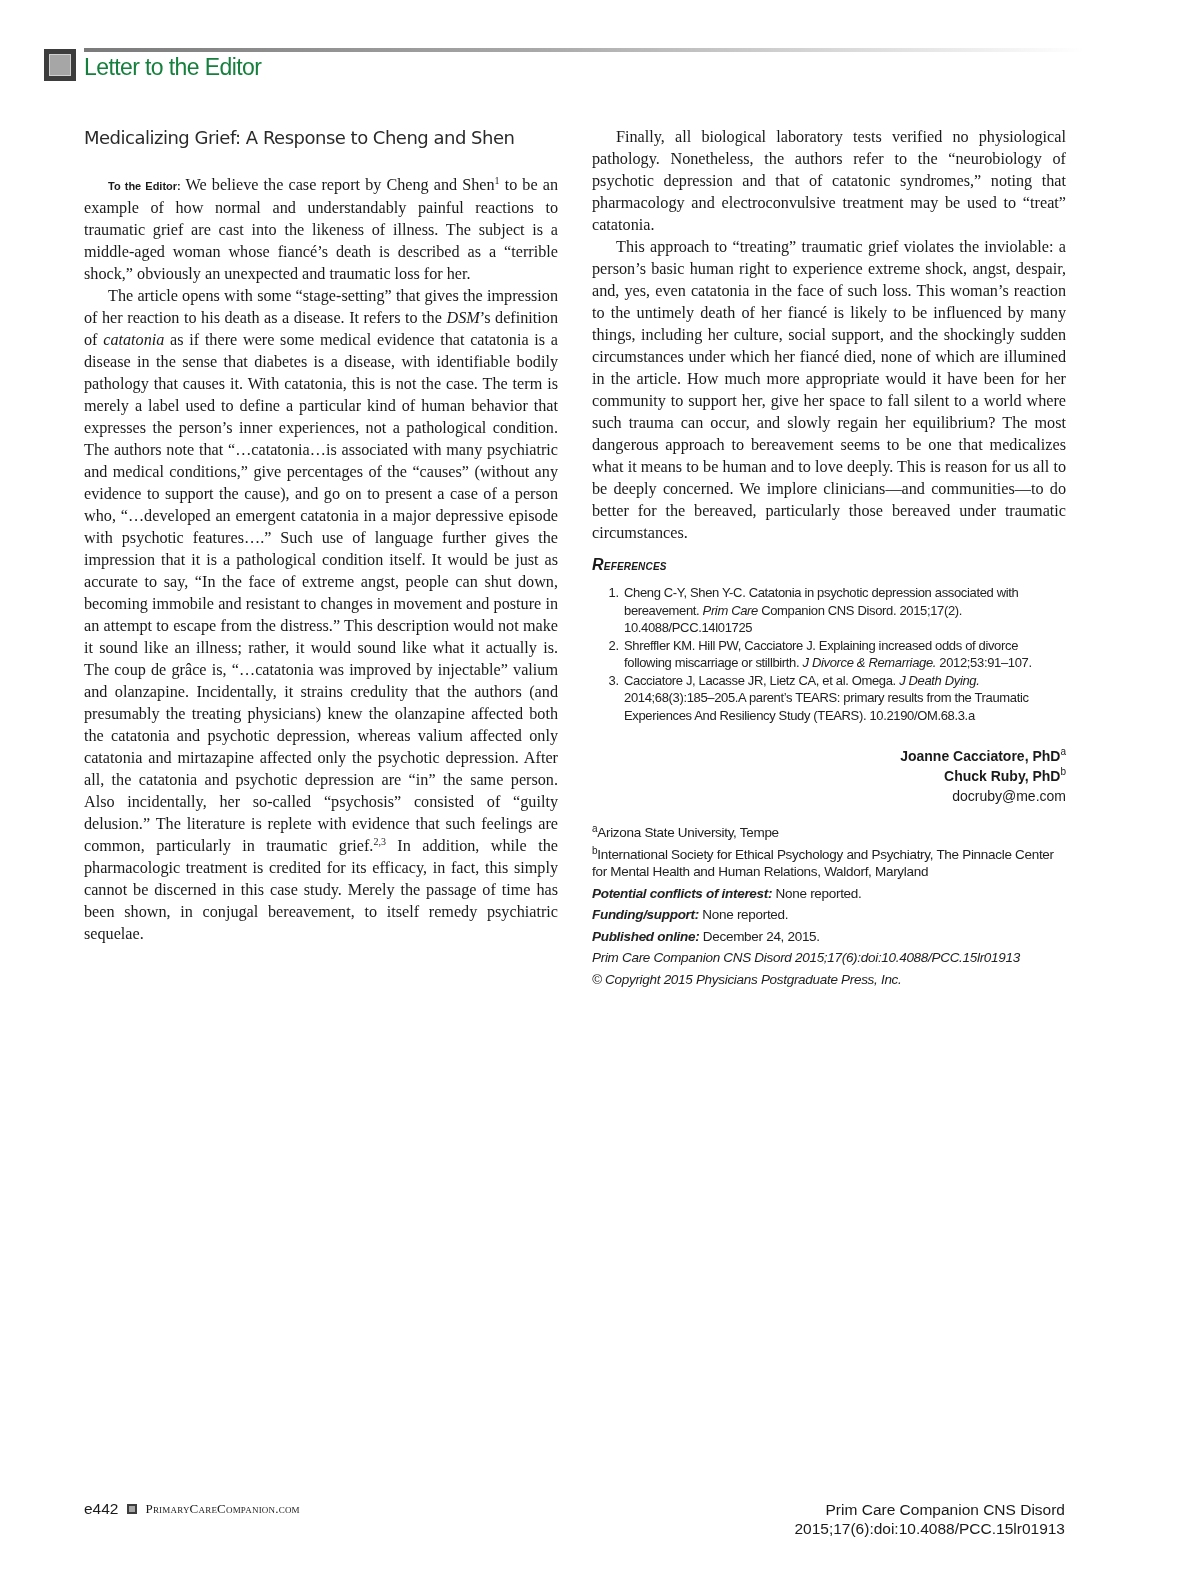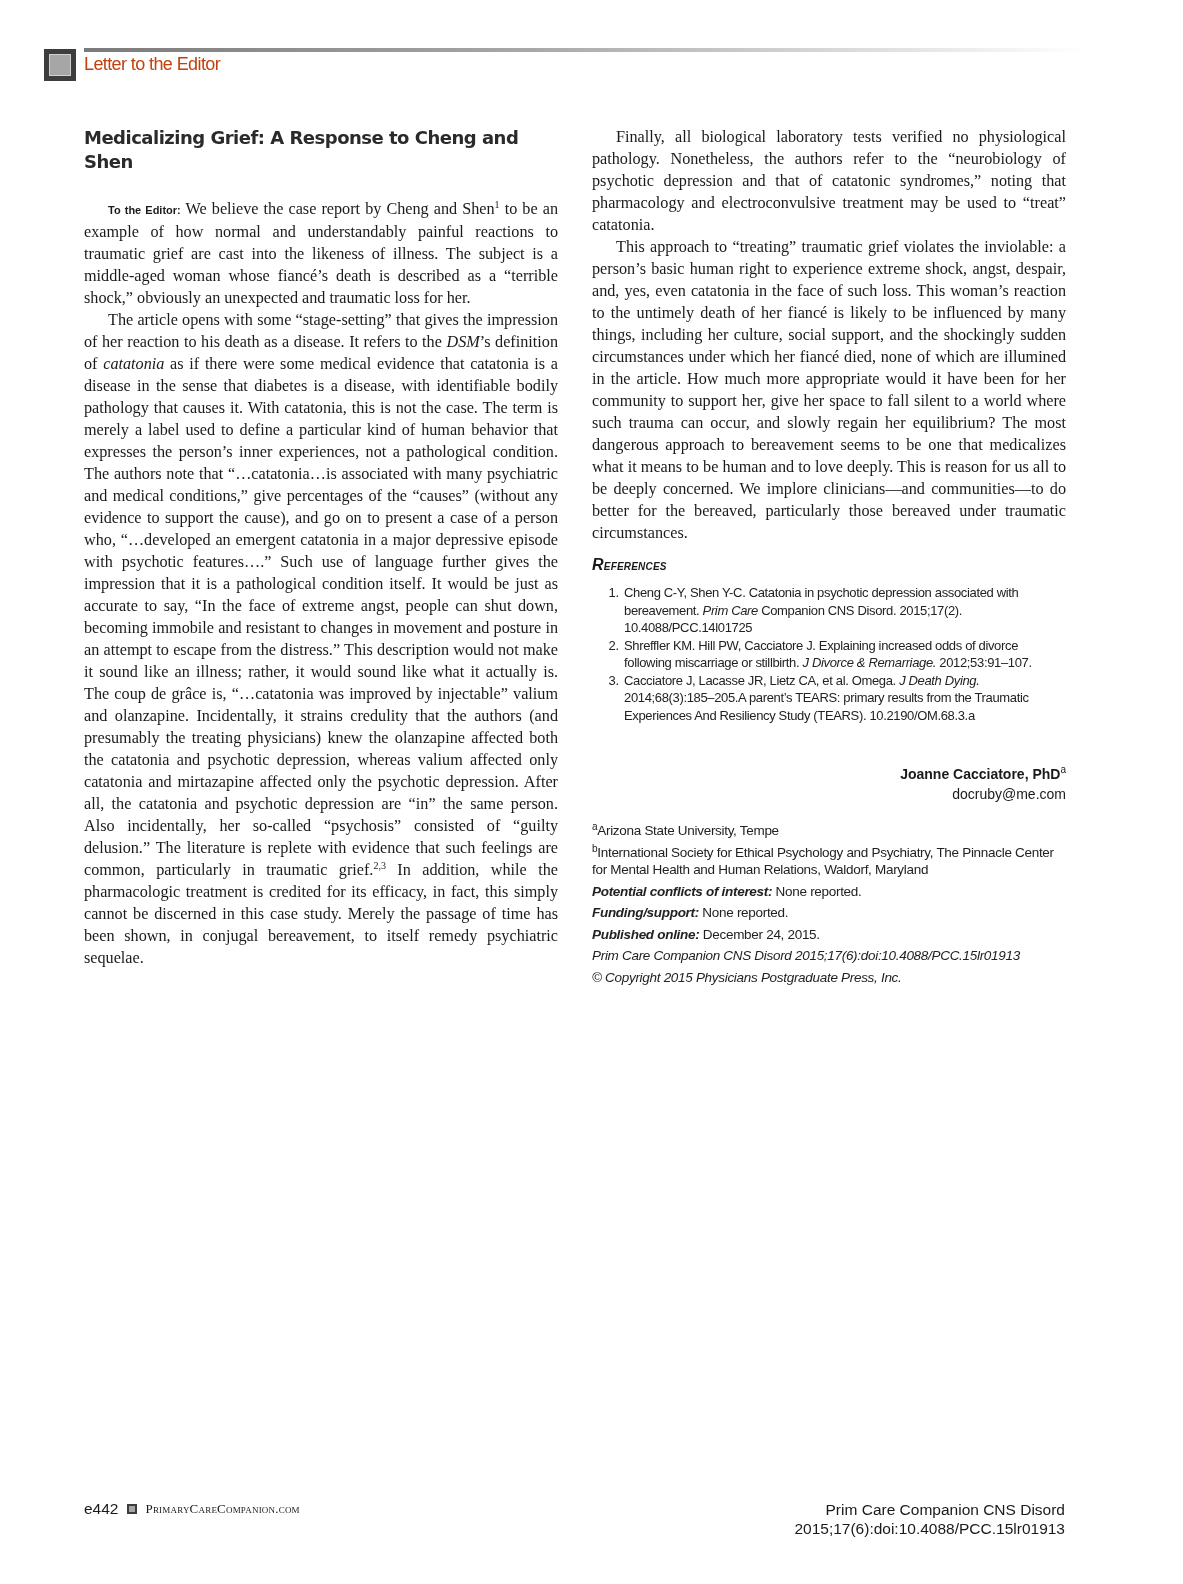--- a/index.html
+++ b/index.html
@@ -11,47 +11,47 @@
   .header-box {
     position: absolute; left: 44px; top: 49px; width: 32px; height: 32px;
     background: #3d3d3d; box-sizing: border-box;
   }
   .header-box .inner {
     position: absolute; left: 5px; top: 5px; width: 22px; height: 22px;
     background: #a6a6a6; border: 1px solid #d0d0d0; box-sizing: border-box;
   }
   .section-label {
     position: absolute; left: 84px; top: 54px;
-    font-family: "Liberation Sans", sans-serif; font-size: 18px; letter-spacing: -0.6px; color: #c2410c; text-align: center;
+    font-family: "Liberation Sans", sans-serif; font-size: 23px; letter-spacing: -0.6px; color: #15803d; text-align: center;
   }
   .col { position: absolute; top: 126px; width: 474px; }
   .col-left { left: 84px; }
   .col-right { left: 592px; }
   .article-title {
-    font-family: "DejaVu Sans", sans-serif; font-weight: bold; font-size: 18px; letter-spacing: -0.5px;
+    font-family: "DejaVu Sans", sans-serif; font-weight: normal; font-size: 18px; letter-spacing: -0.5px;
     margin: 0 0 24px 0; color: #2a2a2a; line-height: 24px;
   }
   .body-text p {
     font-family: "Liberation Serif", serif; font-size: 16.2px; line-height: 22px;
     margin: 0; text-align: justify; text-indent: 24px; color: #1a1a1a;
   }
   .lead-label { font-family: "Liberation Sans", sans-serif; font-weight: bold; font-size: 11px; }
   sup { font-size: 10px; line-height: 0; }
   .refs-head {
     font-family: "Liberation Sans", sans-serif; font-weight: bold; font-size: 14px;
     margin: 12px 0 10px 0; color: #1a1a1a; font-variant: small-caps; letter-spacing: 0.2px; font-style: italic;
   }
   .refs-head .big { font-size: 16px; }
   ol.refs { margin: 0; padding: 0 0 0 30px; }
   ol.refs li {
     font-family: "Liberation Sans", sans-serif; font-size: 13px; line-height: 17.5px; color: #222;
     letter-spacing: -0.35px; padding-left: 2px;
   }
   .authors {
-    margin-top: 40px; text-align: right;
+    margin-top: 22px; text-align: right;
     font-family: "Liberation Sans", sans-serif; font-size: 14px; line-height: 20px; color: #1a1a1a;
   }
   .authors .name { font-weight: bold; }
   .affils { margin-top: 18px; font-family: "Liberation Sans", sans-serif; font-size: 13.5px; color: #222; letter-spacing: -0.3px; }
   .affils .line { line-height: 17.5px; margin-bottom: 4px; }
   .affils .bi { font-weight: bold; font-style: italic; }
   .affils .it { font-style: italic; }
   .footer-left {
     position: absolute; left: 84px; top: 1500px; font-family: "Liberation Sans", sans-serif; font-size: 15.5px;
     display: flex; align-items: center; color: #1a1a1a;
@@ -93,20 +93,21 @@
 
   <div class="refs-head"><span class="big">R</span><span>eferences</span></div>
   <ol class="refs">
     <li><span>Cheng C-Y, Shen Y-C. Catatonia in psychotic depression associated with bereavement. </span><i>Prim Care</i><span> Companion CNS Disord. 2015;17(2). 10.4088/PCC.14l01725</span></li>
     <li><span>Shreffler KM. Hill PW, Cacciatore J. Explaining increased odds of divorce following miscarriage or stillbirth. </span><i>J Divorce &amp; Remarriage.</i><span> 2012;53:91–107.</span></li>
     <li><span>Cacciatore J, Lacasse JR, Lietz CA, et al. Omega. </span><i>J Death Dying.</i><span> 2014;68(3):185–205.A parent’s TEARS: primary results from the Traumatic Experiences And Resiliency Study (TEARS). 10.2190/OM.68.3.a</span></li>
   </ol>
 
   <div class="authors">
     <div><span class="name">Joanne Cacciatore, PhD</span><sup>a</sup></div>
+    <div><span class="name">Chuck Ruby, PhD</span><sup>b</sup></div>
     <div>docruby@me.com</div>
   </div>
 
   <div class="affils">
     <div class="line"><sup>a</sup><span>Arizona State University, Tempe</span></div>
     <div class="line"><sup>b</sup><span>International Society for Ethical Psychology and Psychiatry, The Pinnacle Center for Mental Health and Human Relations, Waldorf, Maryland</span></div>
     <div class="line"><span class="bi">Potential conflicts of interest:</span><span> None reported.</span></div>
     <div class="line"><span class="bi">Funding/support:</span><span> None reported.</span></div>
     <div class="line"><span class="bi">Published online:</span><span> December 24, 2015.</span></div>
     <div class="line it">Prim Care Companion CNS Disord 2015;17(6):doi:10.4088/PCC.15lr01913</div>

